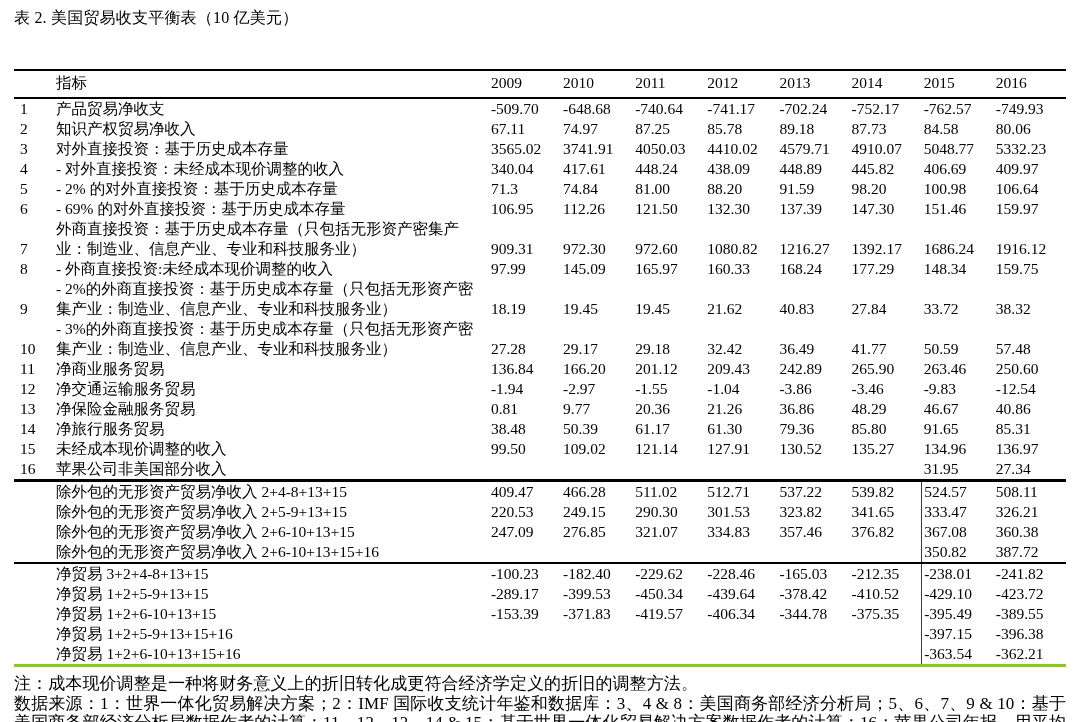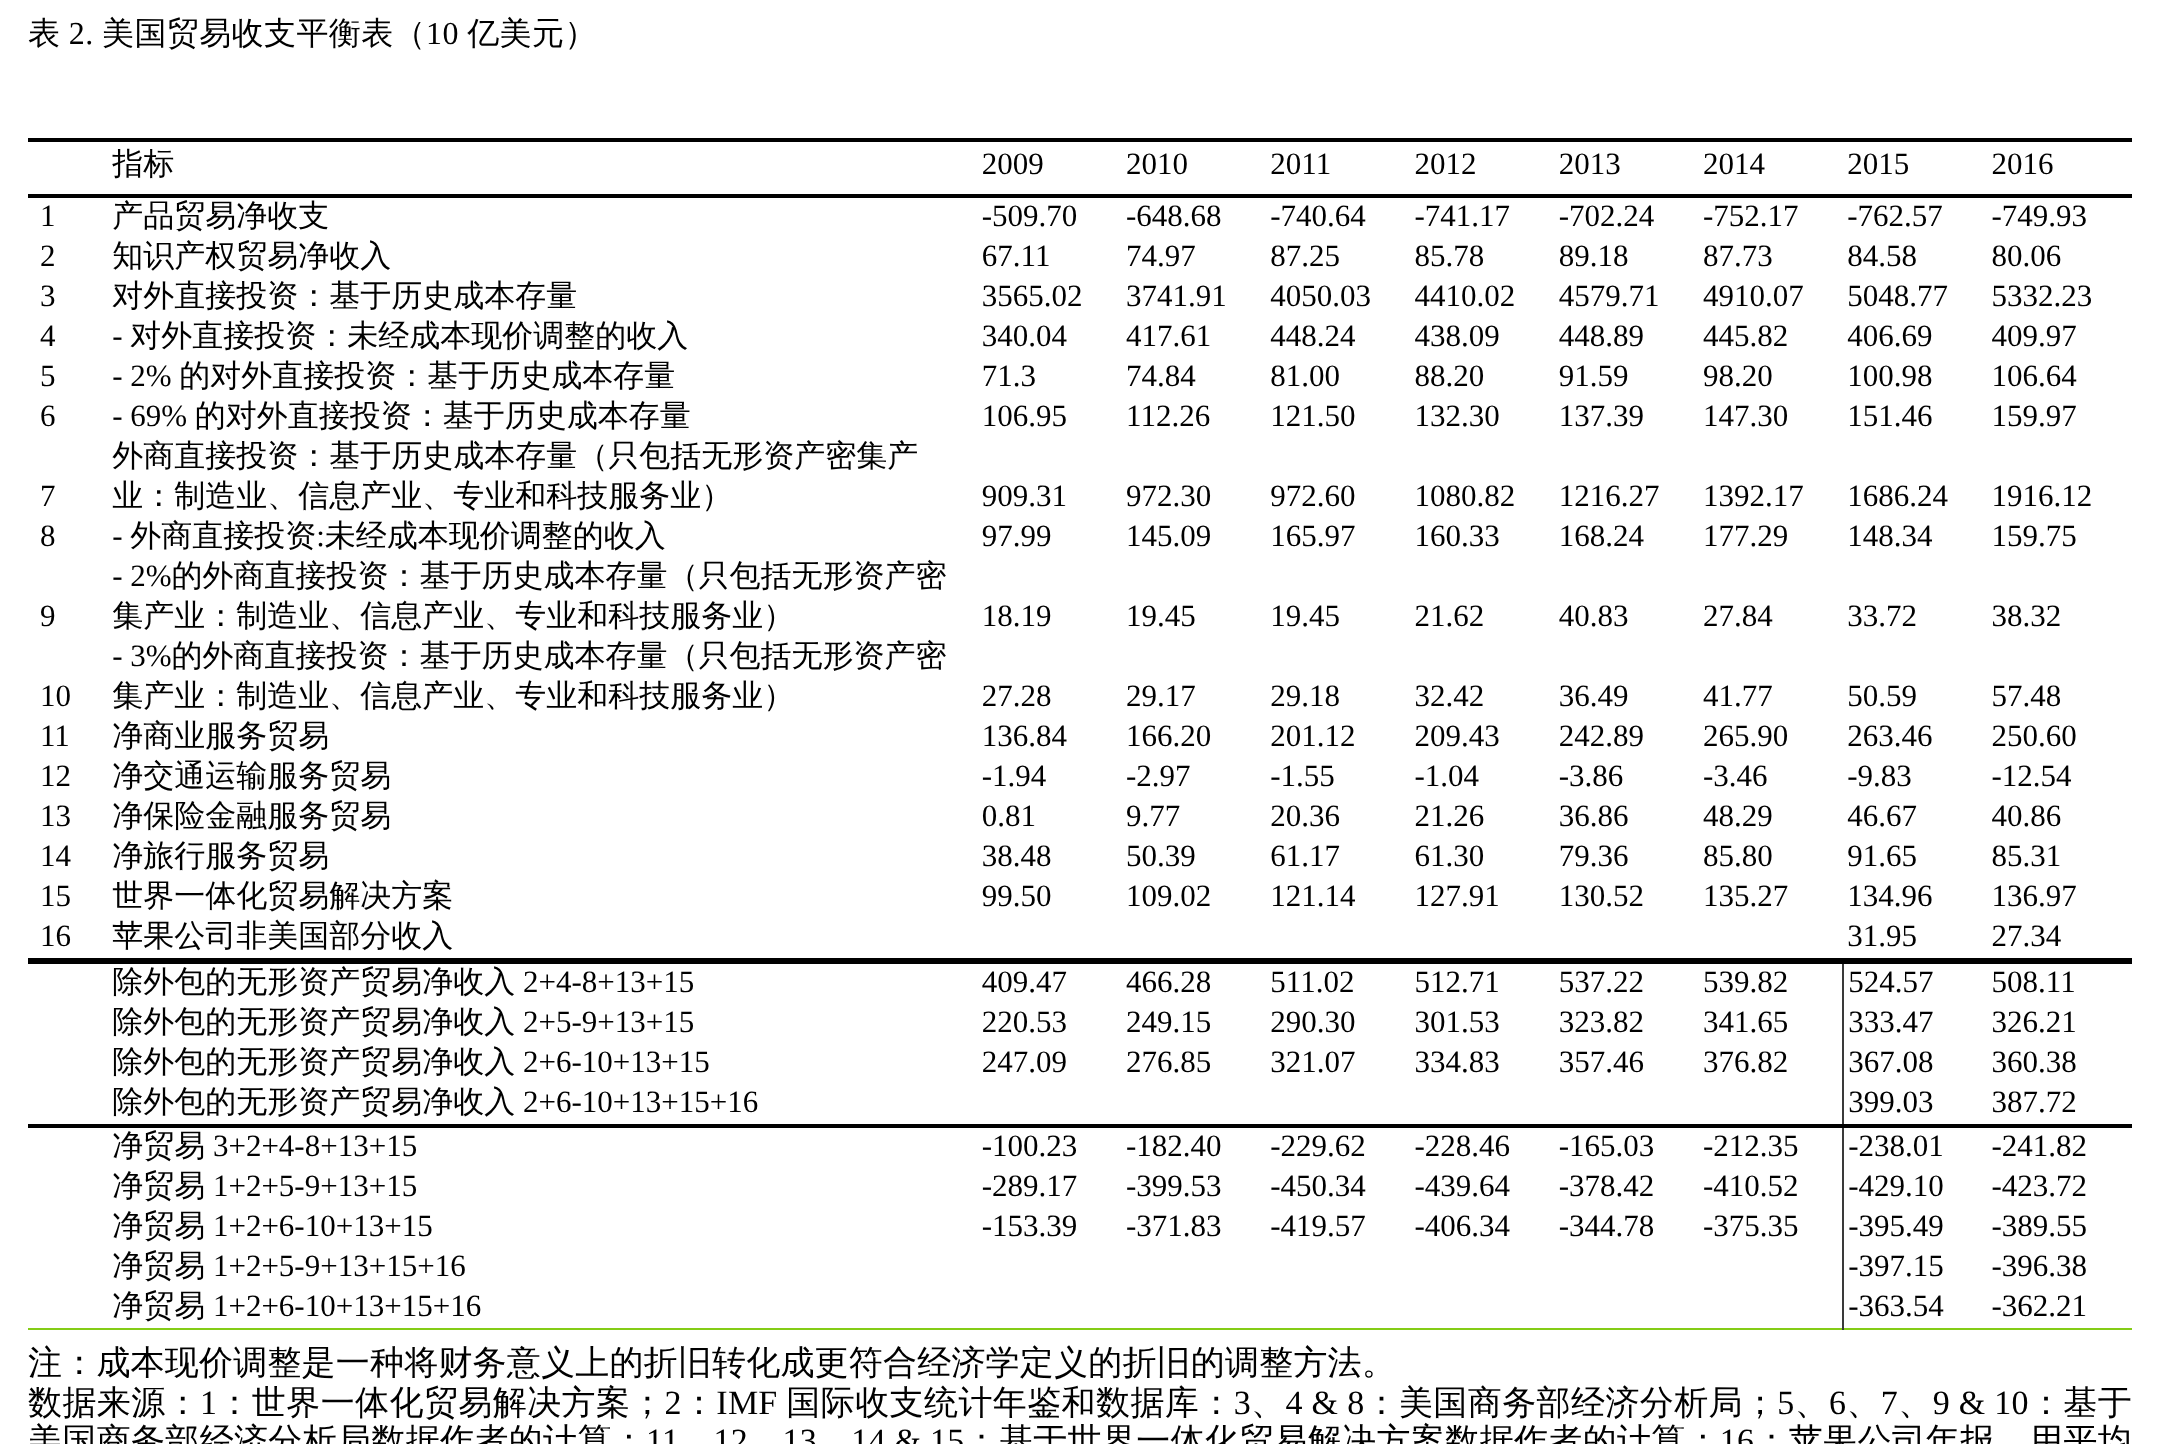--- a/index.html
+++ b/index.html
@@ -6,21 +6,21 @@
   body{
     width:1080px;height:722px;overflow:hidden;
     font-family:"Liberation Serif","DejaVu Serif",serif;
     color:#000;
     -webkit-font-smoothing:antialiased;
   }
   .page{padding:5px 14px 0 14px;}
   .title{font-size:16px;line-height:22px;margin:2px 0 11px 0;letter-spacing:0.2px;}
   table{
     width:1052px;border-collapse:collapse;table-layout:fixed;
-    border-top:2px solid #000;border-bottom:1px solid #84cc16;margin-top:40px;
+    border-top:2px solid #000;border-bottom:3px solid #84cc16;margin-top:40px;
   }
   col.c-num{width:42px;}
   col.c-label{width:432px;}
   col.c-year{width:72px;}
   td{
     font-size:15.5px;line-height:20px;vertical-align:bottom;
     padding:0;white-space:normal;word-break:break-all;
   }
   thead td{padding:2px 0 4px 0;border-bottom:2px solid #000;}
   td.num{padding-left:6px;}
@@ -230,21 +230,21 @@
           <td class="val">50.39</td>
           <td class="val">61.17</td>
           <td class="val">61.30</td>
           <td class="val">79.36</td>
           <td class="val">85.80</td>
           <td class="val">91.65</td>
           <td class="val">85.31</td>
         </tr>
         <tr>
           <td class="num">15</td>
-          <td class="label">世界一体化贸易解决方案</td>
+          <td class="label">未经成本现价调整的收入</td>
           <td class="val">99.50</td>
           <td class="val">109.02</td>
           <td class="val">121.14</td>
           <td class="val">127.91</td>
           <td class="val">130.52</td>
           <td class="val">135.27</td>
           <td class="val">134.96</td>
           <td class="val">136.97</td>
         </tr>
         <tr>
@@ -299,21 +299,21 @@
         </tr>
         <tr>
           <td class="num"></td>
           <td class="label">除外包的无形资产贸易净收入 2+6-10+13+15+16</td>
           <td class="val"></td>
           <td class="val"></td>
           <td class="val"></td>
           <td class="val"></td>
           <td class="val"></td>
           <td class="val"></td>
-          <td class="val vl">399.03</td>
+          <td class="val vl">350.82</td>
           <td class="val">387.72</td>
         </tr>
       </tbody>
     <tbody class="sum-b" id="tbody-sum-b">
         <tr>
           <td class="num"></td>
           <td class="label">净贸易 3+2+4-8+13+15</td>
           <td class="val">-100.23</td>
           <td class="val">-182.40</td>
           <td class="val">-229.62</td>

